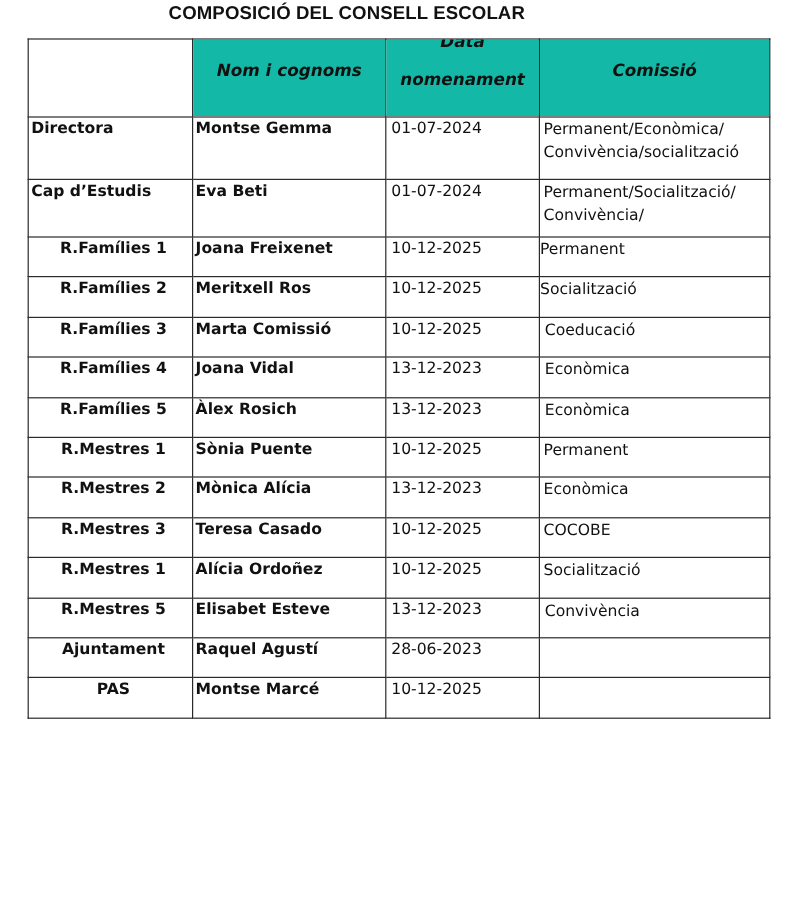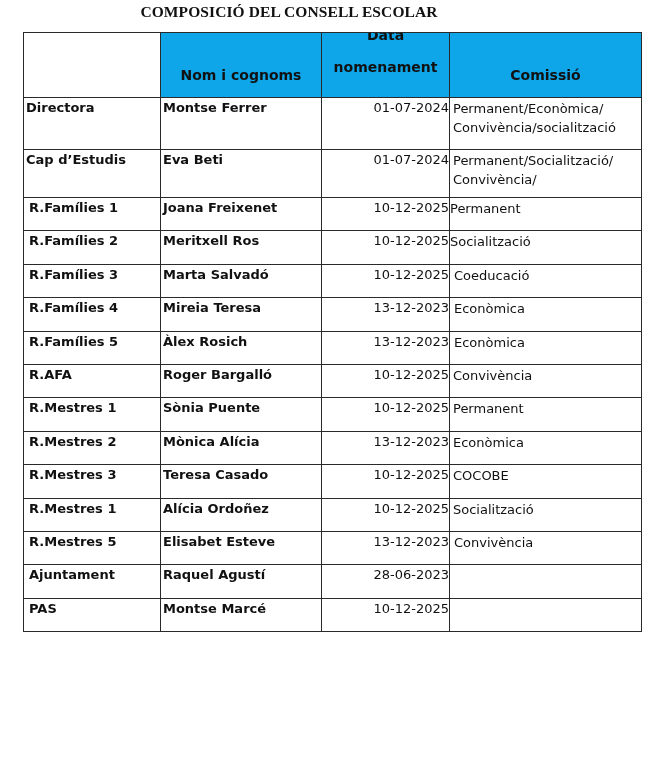--- a/index.html
+++ b/index.html
@@ -14,21 +14,21 @@
       overflow: hidden;
       font-family: "DejaVu Sans", "Liberation Sans", sans-serif;
       color: #111111;
     }
     .title {
       position: absolute;
       left: 0;
       width: 578px;
       top: 3px;
       text-align: center;
-      font-family: Liberation Serif, serif;
+      font-family: Liberation Sans, sans-serif;
       font-weight: bold;
       font-size: 15.5px;
       letter-spacing: 0.1px;
       color: #111;
     }
     table.council {
       position: absolute;
       left: 23px;
       top: 32px;
       width: 618px;
@@ -49,44 +49,44 @@
     col.c-comm { width: 192px; }
 
     thead th {
       height: 64px;
       font-weight: bold;
       font-size: 14px;
       color: #111;
       position: relative;
     }
     thead th.h-empty { background: #ffffff; }
-    thead th.h-fill { background: #0ea5e9; }
+    thead th.h-fill { background: #14b8a6; font-style: italic; }
     .h-label {
       position: absolute;
       left: 0; right: 0;
-      bottom: 14px;
+      bottom: 30px;
       text-align: center;
     }
     .h-label.two-line {
       bottom: 14px;
       line-height: 32px;
     }
 
     tbody td {
       font-size: 13px;
       line-height: 18px;
     }
     tbody td .cell {
       padding-top: 1px;
     }
     td.role .cell { padding-left: 2px; font-weight: bold; }
-    td.role.ind .cell { padding-left: 5px; }
+    td.role.ind .cell { padding-left: 5px; text-align: center; }
     td.name .cell { padding-left: 2px; font-weight: bold; }
     td.name.ind .cell { padding-left: 4px; }
-    td.date .cell { padding-left: 4px; text-align: right; }
+    td.date .cell { padding-left: 4px; }
     td.comm .cell { padding-left: 3px; white-space: normal; line-height: 19px; }
     td.comm.ind .cell { padding-left: 4px; }
     td.comm.out .cell { padding-left: 0px; }
 
     tr.r-tall1 td { height: 51px; }
     tr.r-tall2 td { height: 47px; }
     tr.r-std td { height: 32.4px; }
   </style>
 </head>
 <body>
@@ -116,21 +116,21 @@
         <div class="h-label">Comissió</div>
       </th>
     </tr>
   </thead>
   <tbody id="tbody">
       <tr class="r-tall1">
         <td class="role">
           <div class="cell">Directora</div>
         </td>
         <td class="name">
-          <div class="cell">Montse Ferrer</div>
+          <div class="cell">Montse Gemma</div>
         </td>
         <td class="date">
           <div class="cell">01-07-2024</div>
         </td>
         <td class="comm ">
           <div class="cell">Permanent/Econòmica/ Convivència/socialització</div>
         </td>
       </tr>
       <tr class="r-tall2">
         <td class="role">
@@ -172,35 +172,35 @@
         </td>
         <td class="comm out">
           <div class="cell">Socialització</div>
         </td>
       </tr>
       <tr class="r-std">
         <td class="role ind">
           <div class="cell">R.Famílies 3</div>
         </td>
         <td class="name">
-          <div class="cell">Marta Salvadó</div>
+          <div class="cell">Marta Comissió</div>
         </td>
         <td class="date">
           <div class="cell">10-12-2025</div>
         </td>
         <td class="comm ind">
           <div class="cell">Coeducació</div>
         </td>
       </tr>
       <tr class="r-std">
         <td class="role ind">
           <div class="cell">R.Famílies 4</div>
         </td>
         <td class="name">
-          <div class="cell">Mireia Teresa</div>
+          <div class="cell">Joana Vidal</div>
         </td>
         <td class="date">
           <div class="cell">13-12-2023</div>
         </td>
         <td class="comm ind">
           <div class="cell">Econòmica</div>
         </td>
       </tr>
       <tr class="r-std">
         <td class="role ind">
@@ -211,34 +211,20 @@
         </td>
         <td class="date">
           <div class="cell">13-12-2023</div>
         </td>
         <td class="comm ind">
           <div class="cell">Econòmica</div>
         </td>
       </tr>
       <tr class="r-std">
         <td class="role ind">
-          <div class="cell">R.AFA</div>
-        </td>
-        <td class="name">
-          <div class="cell">Roger Bargalló</div>
-        </td>
-        <td class="date">
-          <div class="cell">10-12-2025</div>
-        </td>
-        <td class="comm ">
-          <div class="cell">Convivència</div>
-        </td>
-      </tr>
-      <tr class="r-std">
-        <td class="role ind">
           <div class="cell">R.Mestres 1</div>
         </td>
         <td class="name">
           <div class="cell">Sònia Puente</div>
         </td>
         <td class="date">
           <div class="cell">10-12-2025</div>
         </td>
         <td class="comm ">
           <div class="cell">Permanent</div>

